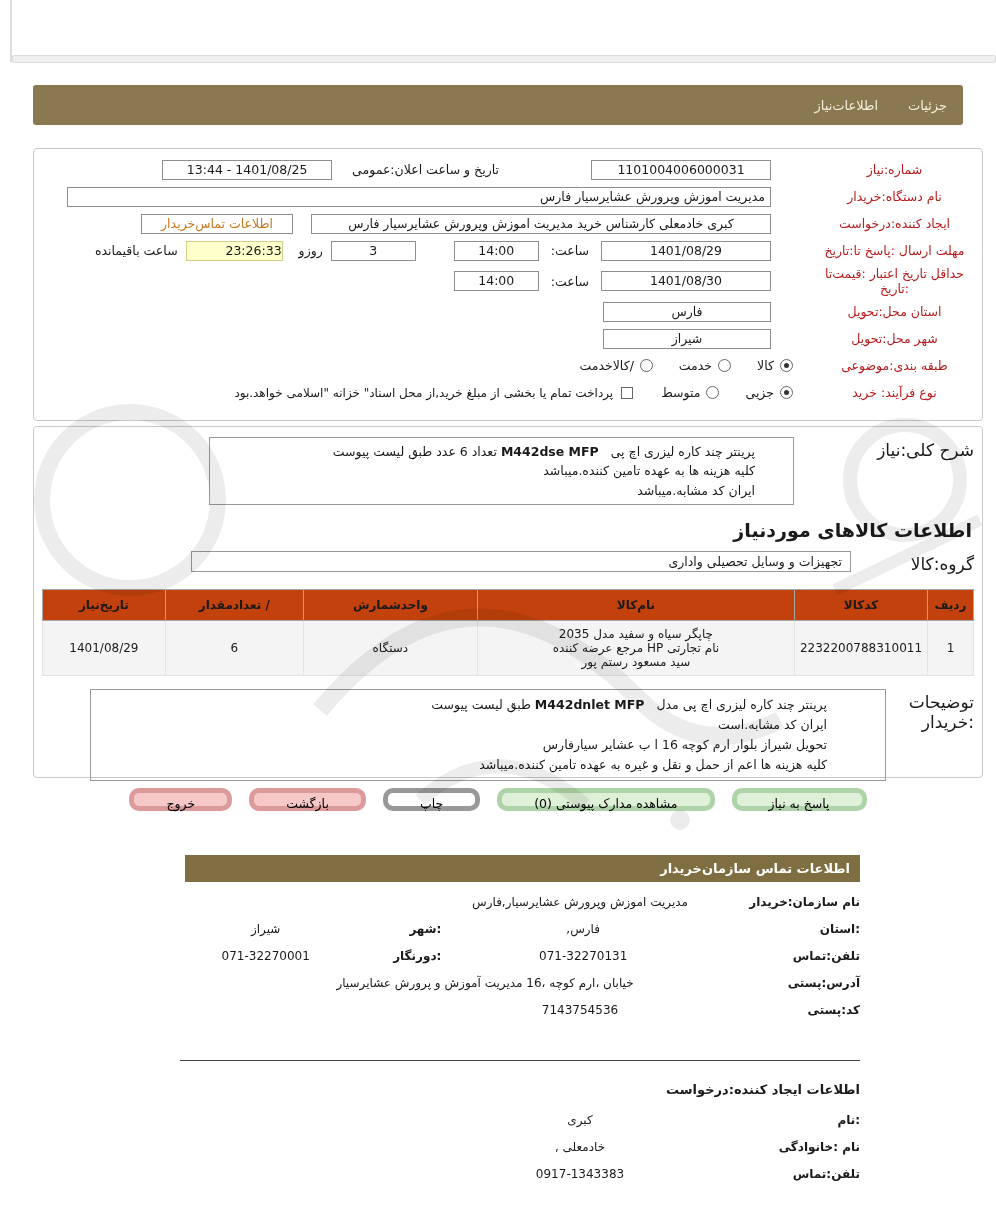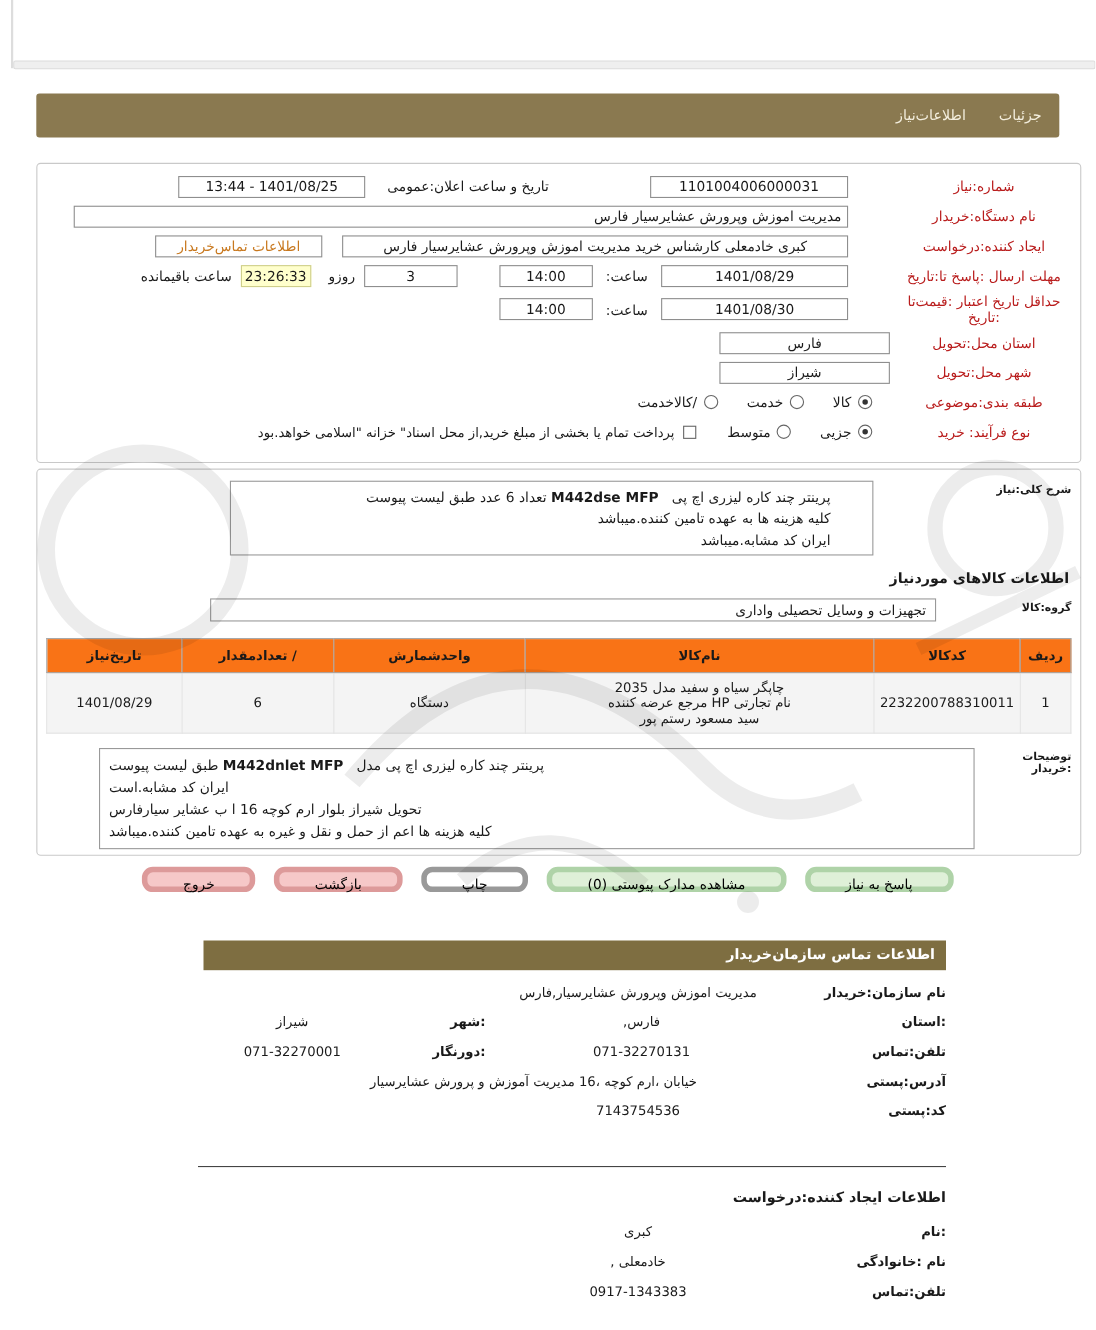--- a/index.html
+++ b/index.html
@@ -35,55 +35,55 @@
   .in-wide     { width:704px; margin-right:38px; text-align:right; }
   .in-creator  { width:460px; margin-right:38px; text-align:center; }
   .btn-contact { width:152px; margin-right:18px; border:1px solid #8e8e8e; height:20px;
                  line-height:18px; text-align:center; font-size:12.5px;
                  color:var(--link-orange,#c8781e); background:#fff; cursor:pointer; white-space:nowrap; }
   .in-date  { width:170px; margin-right:38px; }
   .lbl-hour { margin-right:12px; }
   .in-time  { width:85px; margin-right:12px; }
   .in-days  { width:85px; margin-right:38px; }
   .lbl-days { margin-right:8px; }
-  .badge-countdown { width:64px; margin-right:16px; background:var(--countdown-bg,#ffffcc);
-                     border:1px solid #cfcf8a; height:20px; line-height:18px; text-align:center;
+  .badge-countdown { width:97px; margin-right:16px; background:var(--countdown-bg,#ffffcc);
+                     border:1px solid #cfcf8a; height:20px; line-height:18px; text-align:right;
                      font-size:12.5px; }
   .lbl-remaining { margin-right:8px; }
-  .in-place { width:155px; }
+  .in-place { width:168px; margin-right:38px; }
   .radio-item { display:flex; align-items:center; gap:6px; margin-right:26px; cursor:pointer; }
   .radio-item.first { margin-right:16px; }
   .radio { width:13px; height:13px; border:1px solid #666; border-radius:50%;
            background:#fff; position:relative; flex-shrink:0; }
   .radio.checked::after { content:""; position:absolute; inset:3px; border-radius:50%; background:#333; }
   .checkbox { width:12px; height:12px; border:1px solid #666; background:#fff;
               margin-right:28px; flex-shrink:0; cursor:pointer; }
   .chk-label { margin-right:8px; font-size:12px; }
 
   
   .panel2 { position:absolute; top:426px; left:33px; width:950px; height:352px;
             border:1px solid #c9c9c9; border-radius:4px; background:#fff;
             padding:10px 8px; z-index:1; }
   .drow { display:flex; align-items:flex-start; font-size:12.5px; }
-  .plabel { width:150px; flex-shrink:0; text-align:right; font-weight:bold; padding-left:6px;
-            padding-top:3px; font-size:10px; }
+  .plabel { width:150px; flex-shrink:0; text-align:right; font-weight:normal; padding-left:6px;
+            padding-top:3px; font-size:17px; }
   .descbox { width:585px; margin-right:30px; border:1px solid #999; min-height:60px;
              padding:4px 38px 4px 8px; text-align:right; line-height:1.55; }
-  .sec-heading { text-align:right; font-weight:bold; font-size:13px; margin:14px 2px 10px 0; }
+  .sec-heading { text-align:right; font-weight:bold; font-size:19px; margin:14px 2px 10px 0; }
   .groupbox { width:660px; margin-right:28px; border:1px solid #999; height:21px;
               line-height:19px; padding:0 8px; text-align:right; }
   .goods-table { width:100%; border-collapse:collapse; table-layout:fixed; margin-top:15px; }
-  .goods-table th { background:#f97316; border:1px solid #a8a8a8; font-size:12px;
+  .goods-table th { background:#c2410c; border:1px solid #a8a8a8; font-size:12px;
                     padding:8px 3px; font-weight:bold; }
   .goods-table td { background:#f4f4f4; border:1px solid #e3e3e3; border-top:none;
                     font-size:12px; text-align:center; padding:6px 3px; vertical-align:middle; }
   .notes-row { margin-top:13px; }
   .notes-label { width:88px; }
   .notesbox { flex:1; border:1px solid #999; min-height:82px; padding:5px 58px 5px 8px;
-              text-align:left; line-height:1.6; font-size:12.5px;margin-left:48px; }
+              text-align:right; line-height:1.6; font-size:12.5px;margin-left:48px; }
 
   
   .btnrow { position:absolute; top:788px; left:0; right:0; display:flex;
             justify-content:center; gap:17px; z-index:1; }
   .btn { height:23px; line-height:21px; padding:0 32px; font-size:12.5px; border-radius:10px;
          border:5px solid #1d4ed8; font-family:inherit; cursor:pointer; }
   .btn-green { background:var(--button-green,#dff0d8); border-color:#afd3a8; }
   .btn-white { background:#fff; border-color:#999; }
   .btn-pink  { background:var(--button-pink,#f6c8c8); border-color:#dd9a9a; }
 

